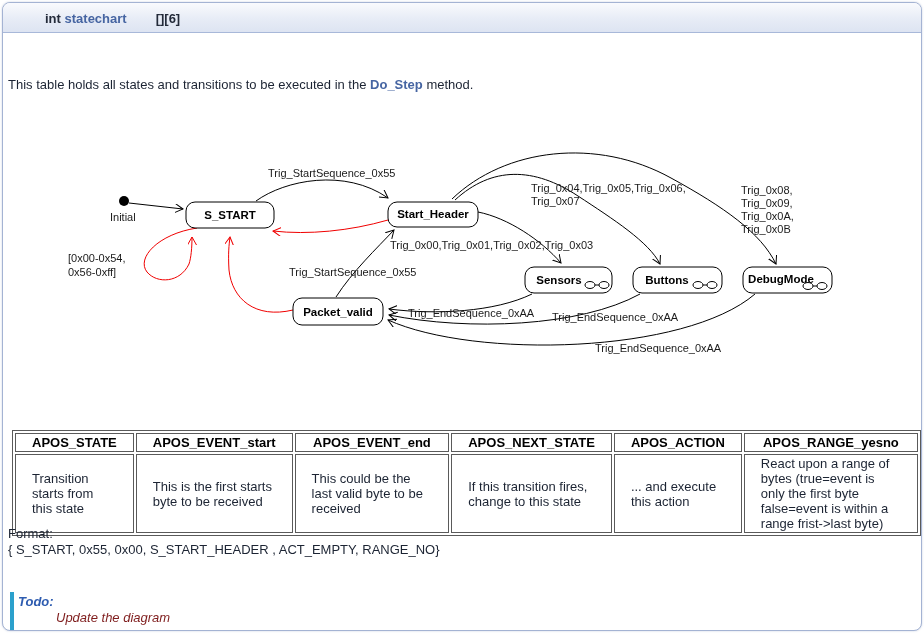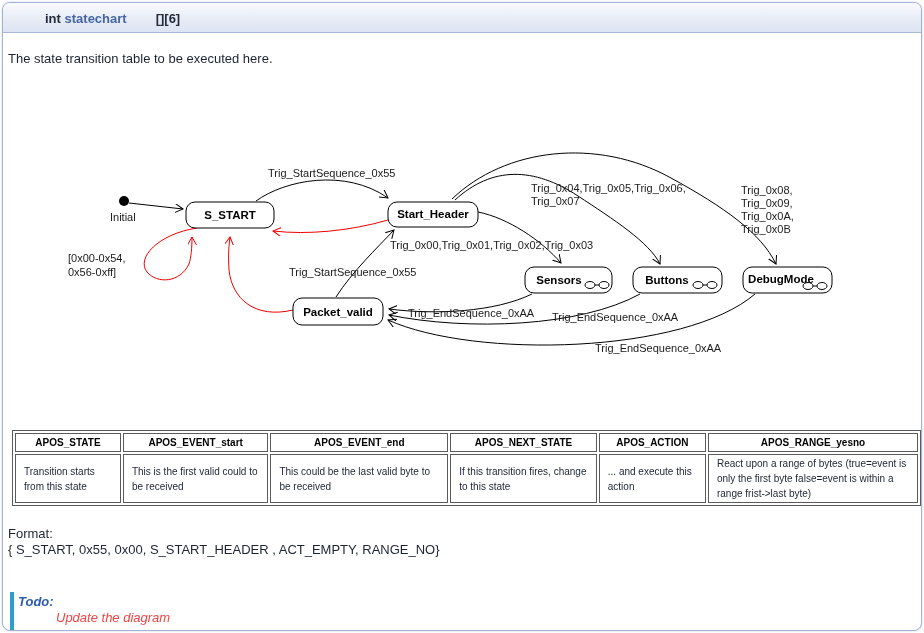--- a/index.html
+++ b/index.html
@@ -25,47 +25,47 @@
   .diagram text{font-size:11px;fill:#1a1a1a;}
   .diagram .state-label{font-weight:bold;font-size:11.5px;fill:#000;text-anchor:middle;}
   .fmt-label{position:absolute;left:5px;top:436px;margin:16px;line-height:16px;text-decoration:underline;}
   table.fmt{
     position:absolute;left:9px;top:427px;
     border-collapse:separate;border-spacing:2px;
     border:1px solid #5a5a5a;background:#fff;
   }
   table.fmt th,table.fmt td{
     border:1px solid #5a5a5a;box-sizing:border-box;
-    font-size:10px;line-height:15px;padding:1px 8px;background:#fff;
+    font-size:13px;line-height:15px;padding:1px 16px;background:#fff;
   }
   table.fmt th{font-weight:bold;text-align:center;color:#000;}
   table.fmt td{text-align:left;vertical-align:middle;color:#1c2433;}
   .c1{width:107px}.c2{width:147px}.c3{width:181px}.c4{width:148px}.c5{width:108px}.c6{width:214px}
   .example{position:absolute;left:5px;top:523px;margin:0;line-height:16px;white-space:pre-line;}
   .explain{position:absolute;left:5px;top:560px;margin:0;line-height:16px;}
   dl.todo{
     position:absolute;left:7px;top:589px;margin:0;
     border-left:4px solid #2ba0cc;padding:2px 8px 4px 4px;font-style:italic;
   }
   dl.todo dt{font-weight:bold;color:#2e5cb0;margin:0;line-height:16px;}
-  dl.todo dd{margin:0 6px 0 38px;line-height:16px;color:#ef4444;}
+  dl.todo dd{margin:0 6px 0 38px;line-height:16px;color:#7f1d1d;}
 </style>
 </head>
 <body>
 
 <div class="panel">
 
   <div class="memproto">
     <span class="kw">int</span>
     <span> </span>
     <span class="lnk">statechart</span><span class="kw">[][6]</span>
   </div>
 
-  <p class="para" style="top:48px">The state transition table to be executed here.</p>
 
+  <p class="para" style="top:74px"><span>This table holds all states and transitions to be executed in the </span><a class="lnk">Do_Step</a><span> method.</span></p>
 
   <svg class="diagram" width="920" height="238" viewBox="0 0 920 238">
     <defs>
       <marker id="ab" markerWidth="11" markerHeight="11" refX="8" refY="4.5" orient="auto" markerUnits="userSpaceOnUse">
         <path d="M0,0 L8,4.5 L0,9" fill="none" stroke="#000" stroke-width="1"></path>
       </marker>
       <marker id="ar" markerWidth="11" markerHeight="11" refX="8" refY="4.5" orient="auto" markerUnits="userSpaceOnUse">
         <path d="M0,0 L8,4.5 L0,9" fill="none" stroke="#f00000" stroke-width="1"></path>
       </marker>
     </defs>
@@ -145,21 +145,21 @@
         <tr>
       <th class="c1">APOS_STATE</th>
       <th class="c2">APOS_EVENT_start</th>
       <th class="c3">APOS_EVENT_end</th>
       <th class="c4">APOS_NEXT_STATE</th>
       <th class="c5">APOS_ACTION</th>
       <th class="c6">APOS_RANGE_yesno</th>
     </tr>
     <tr>
       <td class="c1">Transition starts from this state</td>
-      <td class="c2">This is the first valid could to be received</td>
+      <td class="c2">This is the first starts byte to be received</td>
       <td class="c3">This could be the last valid byte to be received</td>
       <td class="c4">If this transition fires, change to this state</td>
       <td class="c5">... and execute this action</td>
       <td class="c6">React upon a range of bytes (true=event is only the first byte false=event is within a range frist-&gt;last byte)</td>
     </tr>
   </tbody>
     </table>
 
   <p class="example"><span>Format:</span>
 <span>{ S_START, 0x55, 0x00, S_START_HEADER , ACT_EMPTY, RANGE_NO}</span></p>

